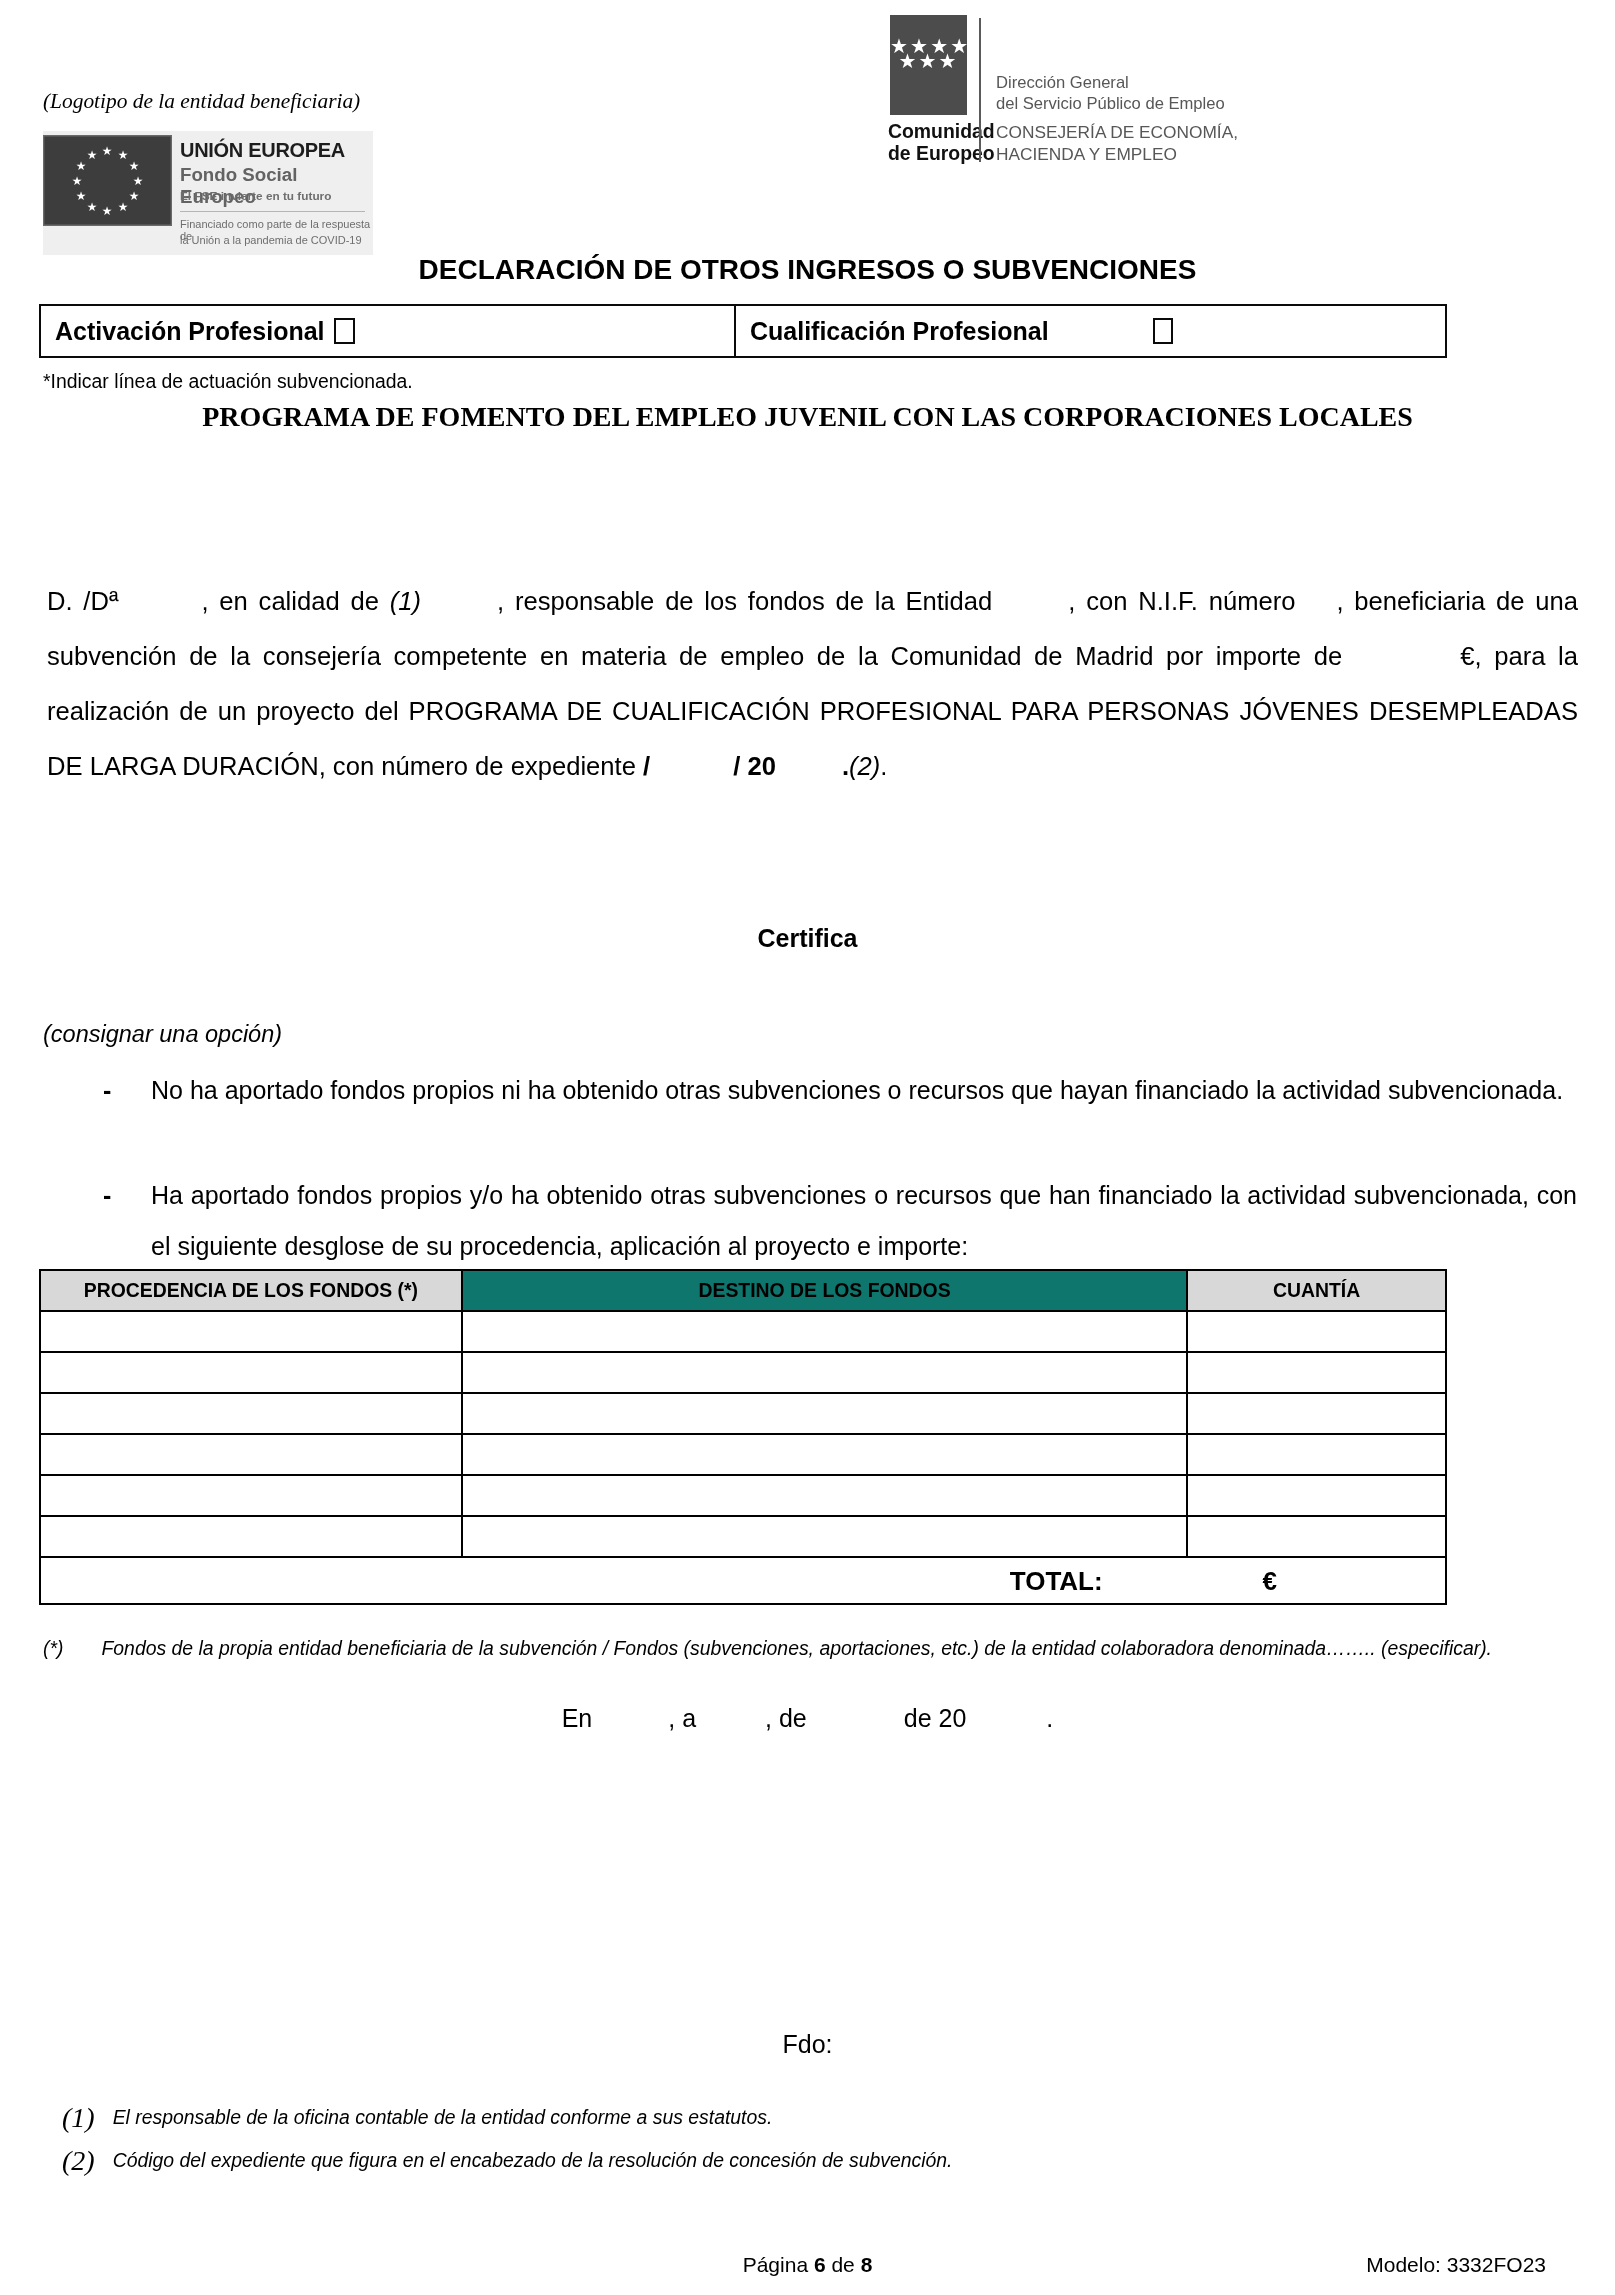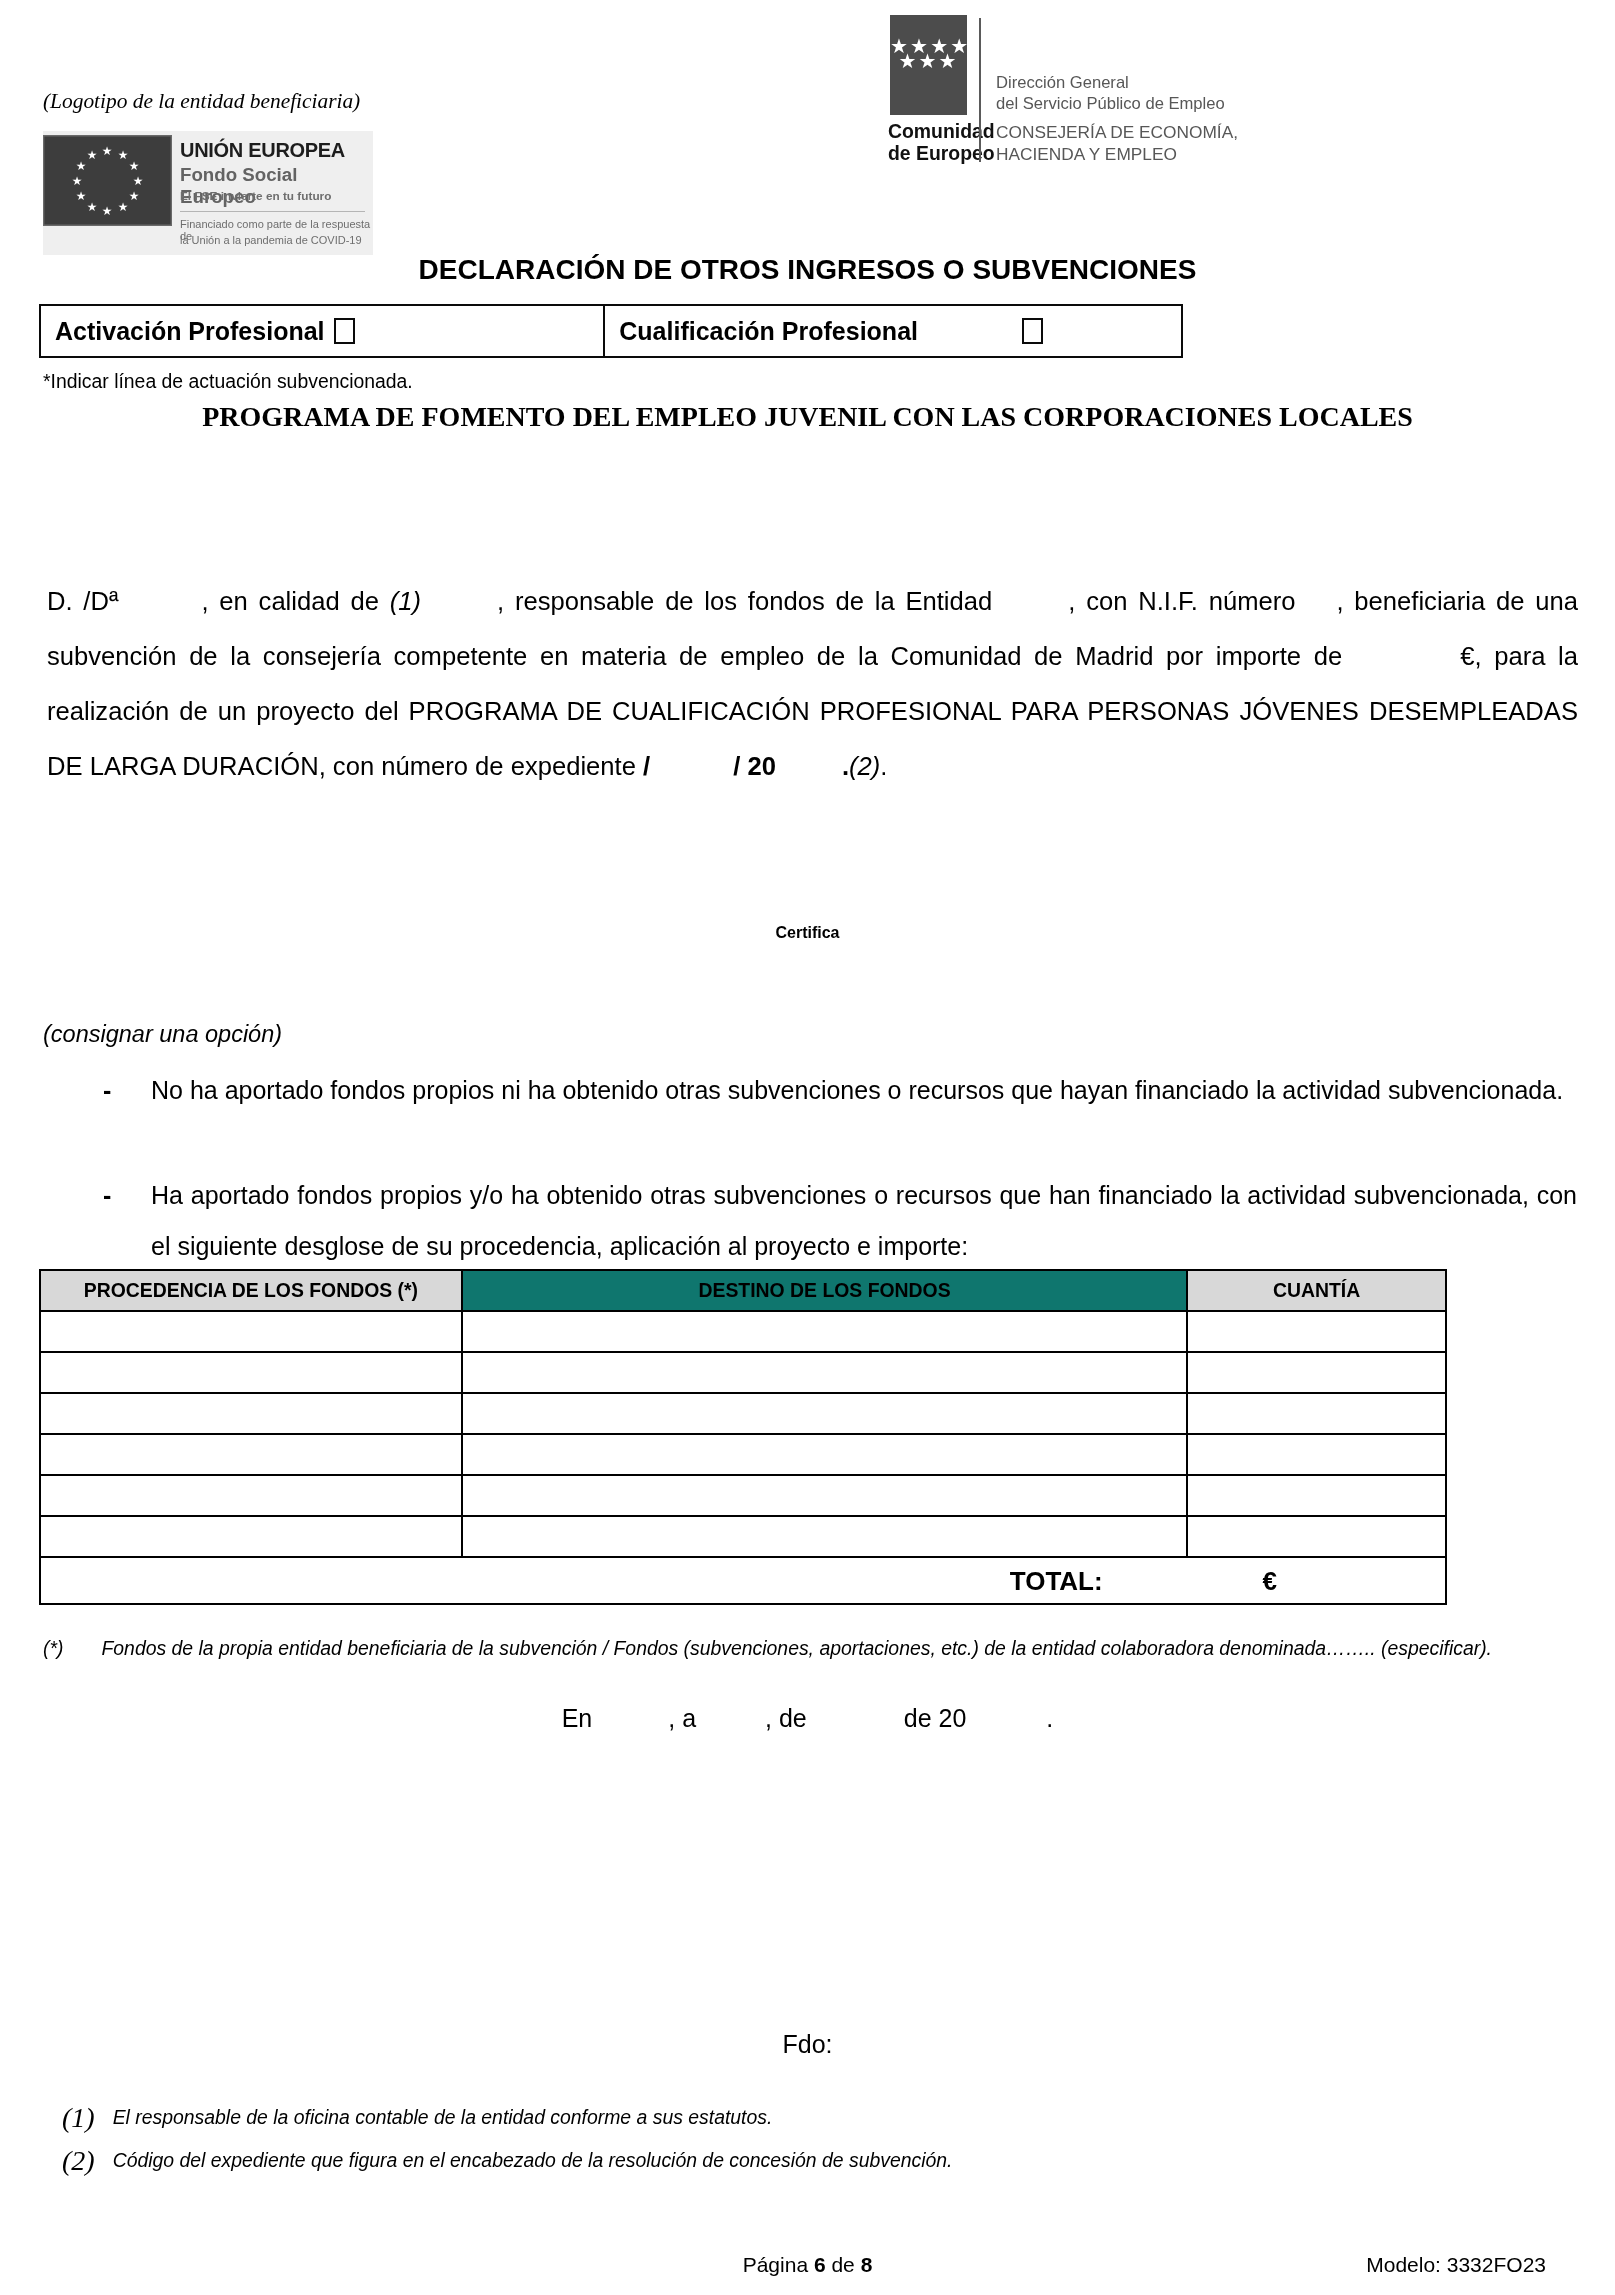--- a/index.html
+++ b/index.html
@@ -30,34 +30,34 @@
   .m-stars-row { color:#fff; font-size:20px; line-height:22px; letter-spacing:2.1px; }
   .m-stars-row.r1 { margin-top:19.4px; }
   .m-stars-row.r2 { margin-top:-7px; }
   .m-name { position:absolute; left:0; font-weight:bold; font-size:19.4px; line-height:19.4px; color:#111; }
   .m-divider { position:absolute; left:91px; top:3.5px; width:2.1px; height:144px; background:#5a5a5a; }
   .m-dg { position:absolute; left:108px; font-size:16.6px; color:#575757; }
   .m-cons { position:absolute; left:108px; font-size:17.3px; color:#575757; }
 
   
   .doc-title { top:254px; font-weight:bold; font-size:28px; letter-spacing:0px; }
-  .checkbox-table { left:39px; top:304px; width:1144px; height:54px; border:2.8px solid #0a0a0a; display:flex; box-sizing:border-box; }
+  .checkbox-table { left:39px; top:304px; width:1408px; height:54px; border:2.8px solid #0a0a0a; display:flex; box-sizing:border-box; }
   .cb-cell { display:flex; align-items:center; padding-left:14px; font-weight:bold; font-size:25px; box-sizing:border-box; }
   .cb-cell.c1 { width:49.5%; border-right:2.1px solid #0a0a0a; }
   .cb-cell.c2 { width:50.5%; }
   .checkbox { display:inline-block; width:16.6px; height:22px; border:2.1px solid #0a0a0a; margin-left:9.7px; }
   .checkbox.far { margin-left:104px; }
   .selector-note { left:43px; top:370px; font-size:19.4px; }
   .program-heading { top:401px; font-family:"Liberation Serif", serif; font-weight:bold; font-size:28px; }
 
   
   .declaration { left:47px; top:574px; width:1531px; font-size:25.6px; line-height:55px; text-align:justify; }
 
   
-  .certifica { top:924px; font-weight:bold; font-size:16px; }
+  .certifica { top:924px; font-weight:bold; font-size:25px; }
   .certify-intro { left:43px; top:971px; font-size:23.5px; }
   .option-note { left:43px; top:1021px; font-size:23.5px; font-style:italic; }
   .option { left:151px; top:0; width:1426px; font-size:25px; line-height:51px; text-align:justify; }
   .option-dash { position:absolute; left:-48px; font-weight:bold; }
   .opt1 { top:1065px; }
   .opt2 { top:1170px; }
 
   
   .funds-table { position:absolute; left:39px; top:1269px; width:1408px; border-collapse:collapse; table-layout:fixed; }
   .funds-table, .funds-table td, .funds-table th { border:2.1px solid #000; }

